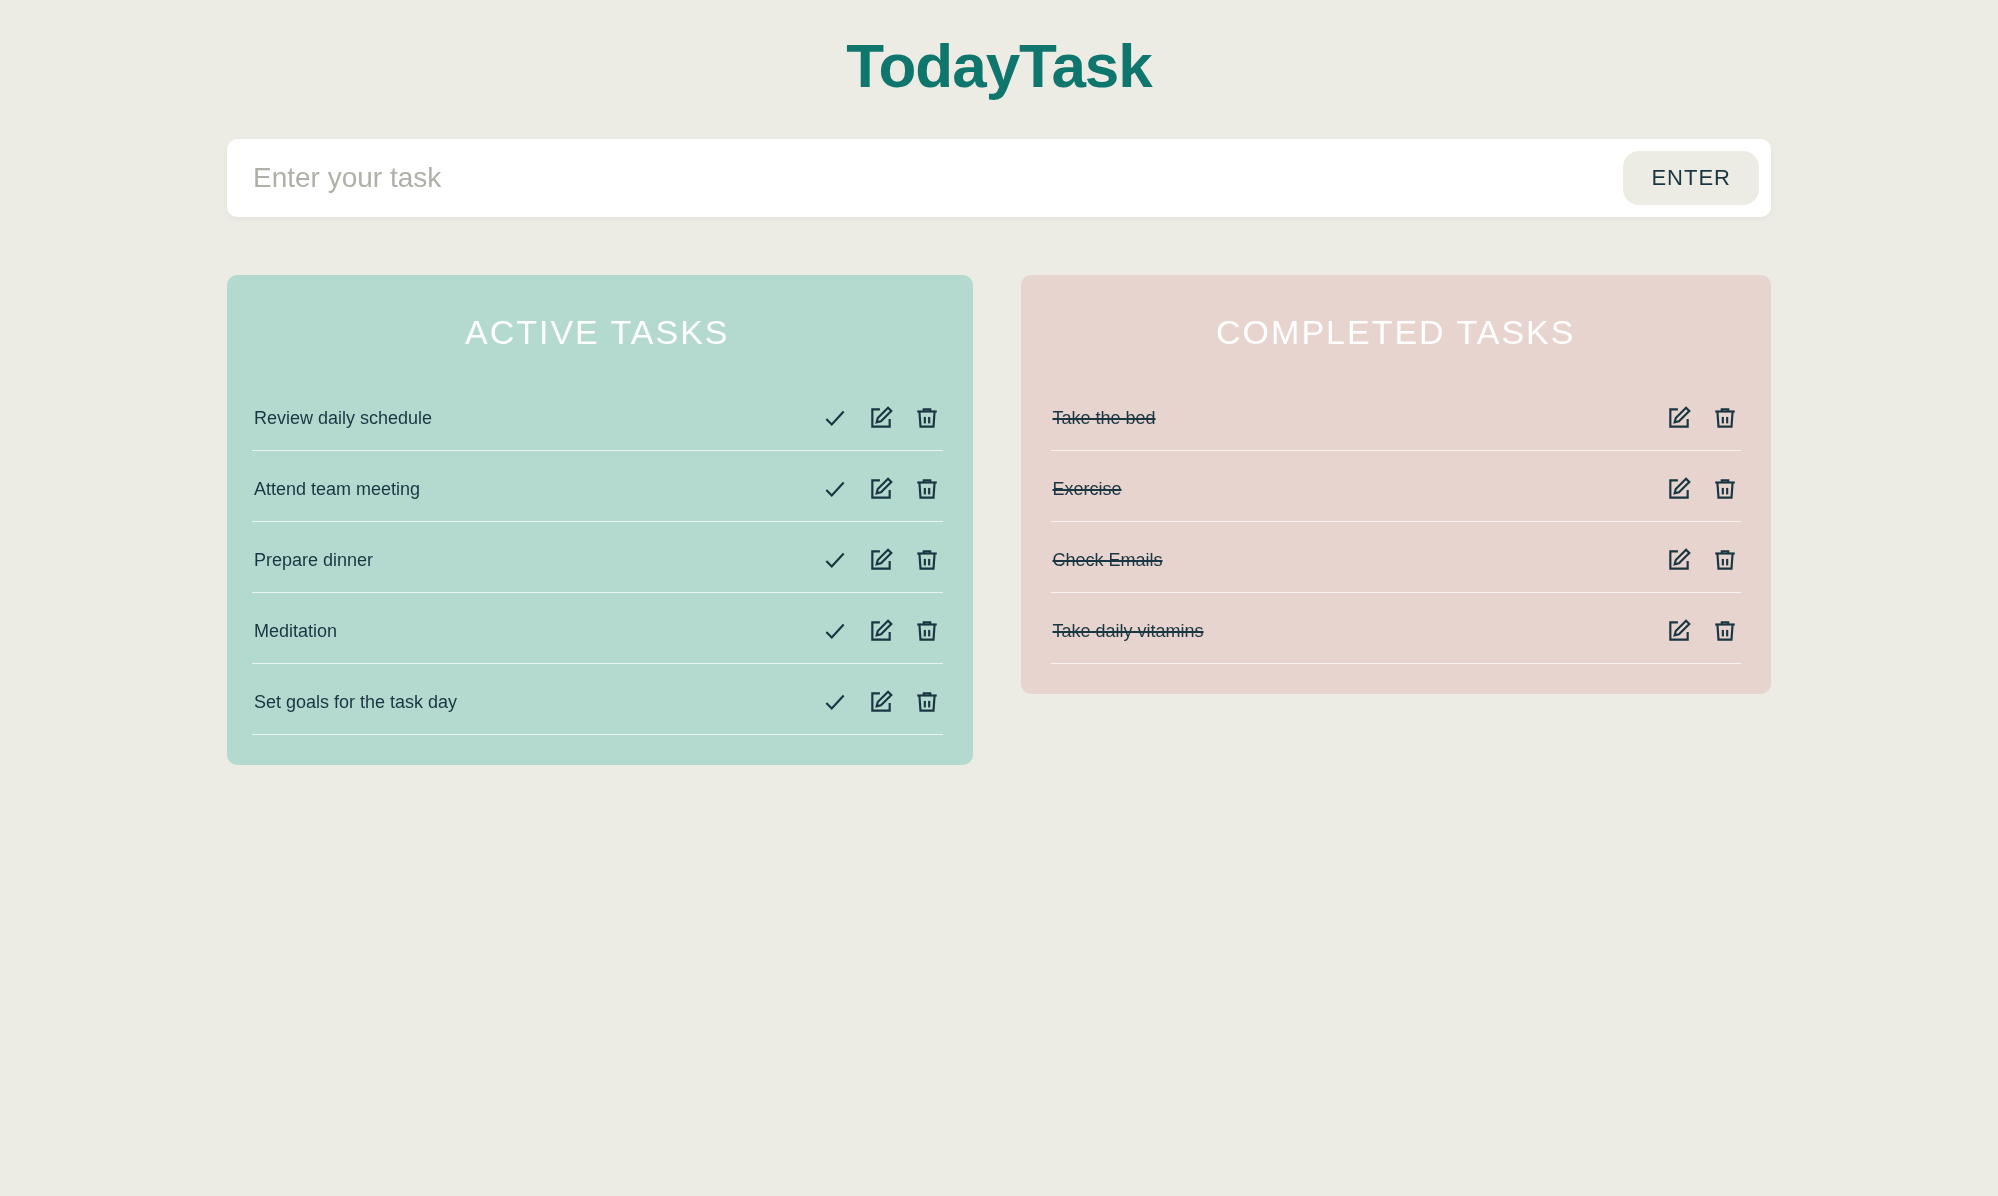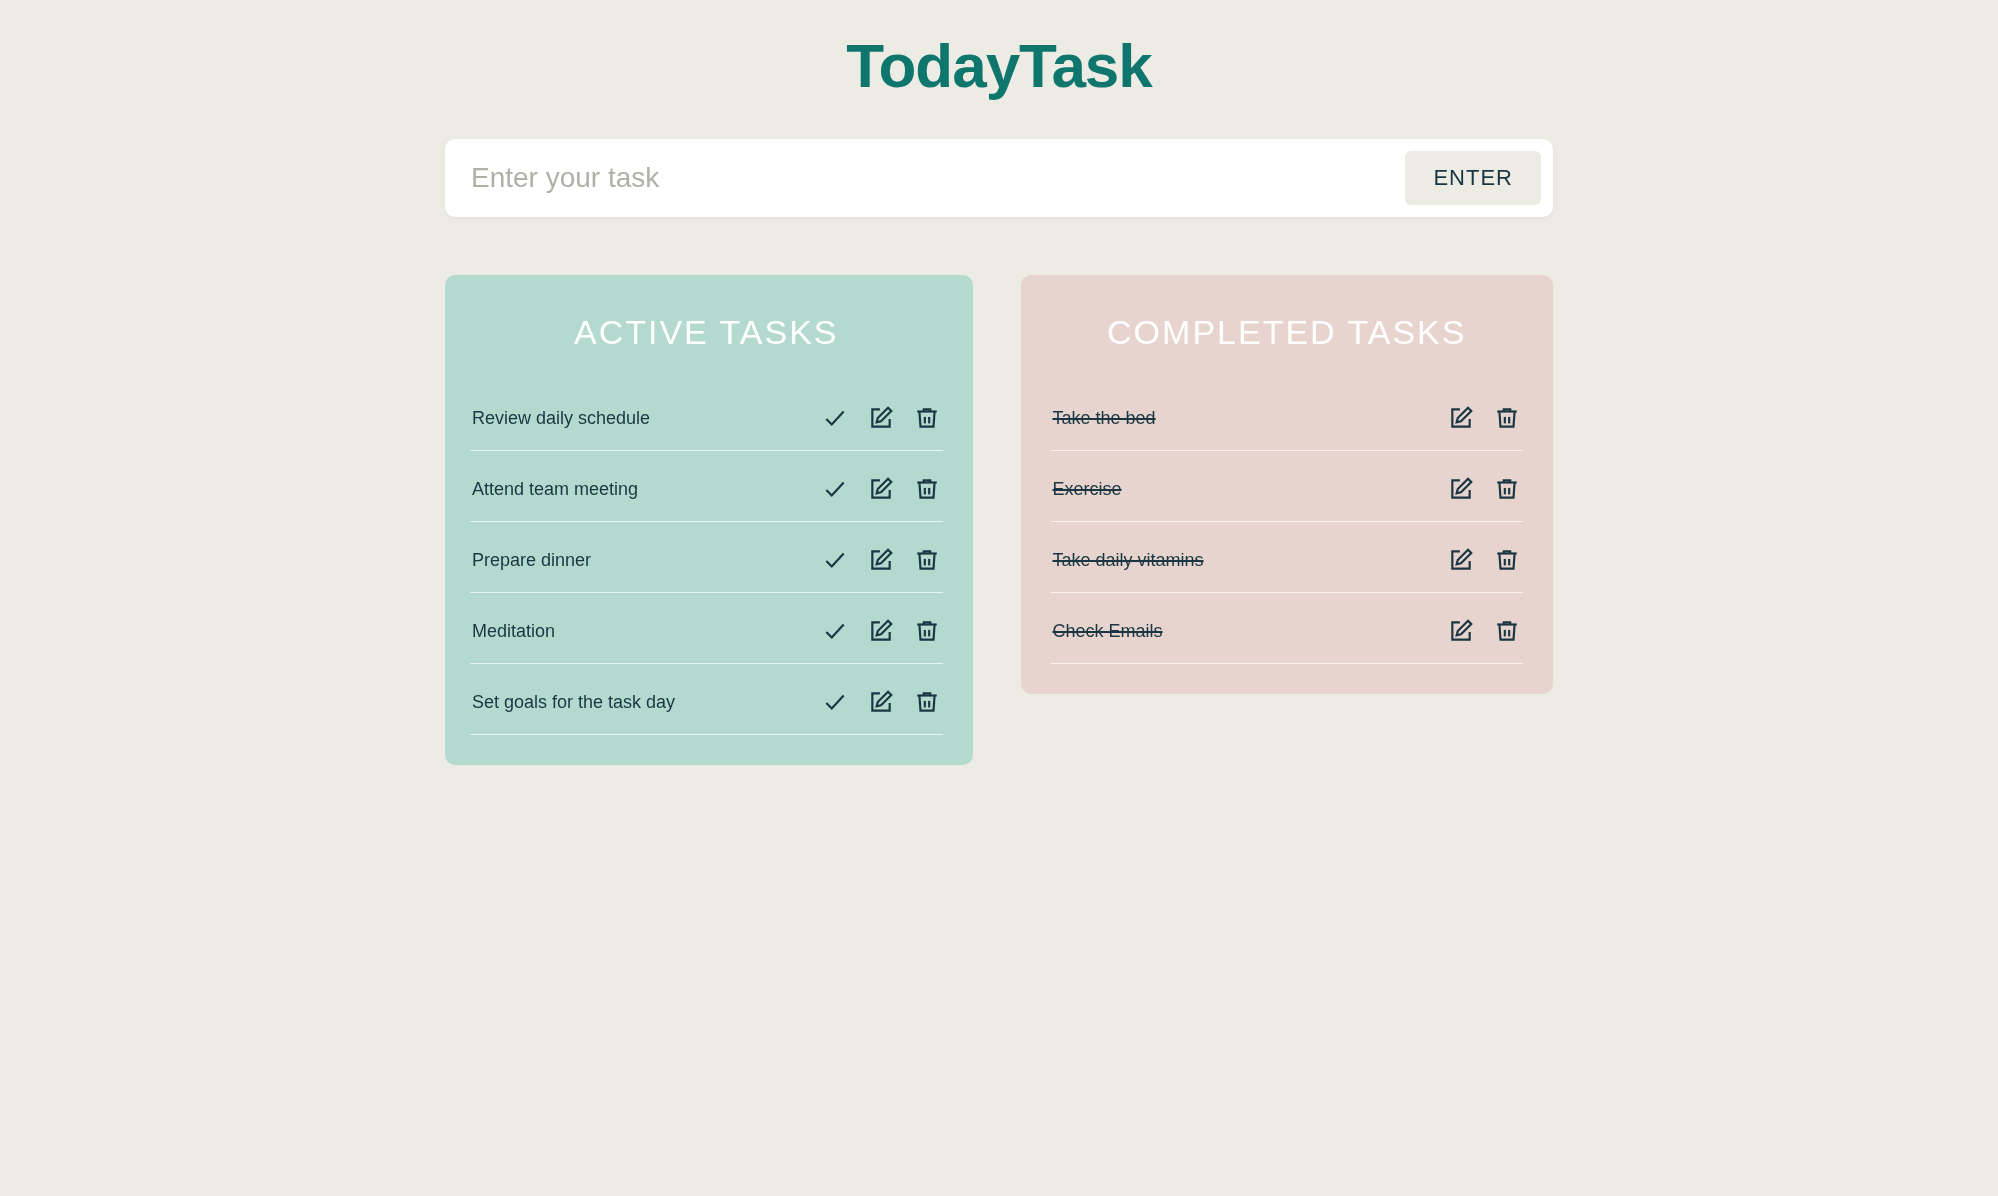--- a/index.html
+++ b/index.html
@@ -15,21 +15,21 @@
   }
   .app-title {
     text-align: center;
     font-size: 62px;
     font-weight: 800;
     color: #0f766e;
     letter-spacing: -1px;
     margin-bottom: 38px;
   }
   .container {
-    width: 1108px;
+    width: 1544px;
     max-width: 94%;
     margin: 0 auto;
   }
   .input-bar {
     background: #ffffff;
     border-radius: 10px;
     padding: 12px 12px 12px 22px;
     display: flex;
     align-items: center;
     gap: 12px;
@@ -48,21 +48,21 @@
     color: #b0b0a8;
   }
   .enter-button {
     background: #ecece4;
     border: none;
     color: #1a3642;
     font-size: 22px;
     font-weight: 500;
     letter-spacing: 1px;
     padding: 14px 28px;
-    border-radius: 6px;
+    border-radius: 16px;
     cursor: pointer;
   }
   .columns {
     display: flex;
     gap: 48px;
     margin-top: 58px;
     align-items: flex-start;
   }
   .panel {
     flex: 1;
@@ -304,41 +304,41 @@
                   <polyline points="3 6 5 6 21 6"></polyline>
                   <path d="M19 6l-1 14H6L5 6"></path>
                   <path d="M10 11v6"></path>
                   <path d="M14 11v6"></path>
                   <path d="M9 6V4h6v2"></path>
                 </svg>
               </span>
             </span>
           </div>
           <div class="task-row">
+            <span class="task-text done">Check Emails</span>
+            <span class="task-actions">
+              <span class="icon-btn">
+                <svg viewBox="0 0 24 24">
+                  <path d="M11 4H4v16h16v-7"></path>
+                  <path d="M18.5 2.5l3 3L12 15l-4 1 1-4 9.5-9.5z"></path>
+                </svg>
+              </span>
+              <span class="icon-btn">
+                <svg viewBox="0 0 24 24">
+                  <polyline points="3 6 5 6 21 6"></polyline>
+                  <path d="M19 6l-1 14H6L5 6"></path>
+                  <path d="M10 11v6"></path>
+                  <path d="M14 11v6"></path>
+                  <path d="M9 6V4h6v2"></path>
+                </svg>
+              </span>
+            </span>
+          </div>
+          <div class="task-row">
             <span class="task-text done">Take daily vitamins</span>
-            <span class="task-actions">
-              <span class="icon-btn">
-                <svg viewBox="0 0 24 24">
-                  <path d="M11 4H4v16h16v-7"></path>
-                  <path d="M18.5 2.5l3 3L12 15l-4 1 1-4 9.5-9.5z"></path>
-                </svg>
-              </span>
-              <span class="icon-btn">
-                <svg viewBox="0 0 24 24">
-                  <polyline points="3 6 5 6 21 6"></polyline>
-                  <path d="M19 6l-1 14H6L5 6"></path>
-                  <path d="M10 11v6"></path>
-                  <path d="M14 11v6"></path>
-                  <path d="M9 6V4h6v2"></path>
-                </svg>
-              </span>
-            </span>
-          </div>
-          <div class="task-row">
-            <span class="task-text done">Check Emails</span>
             <span class="task-actions">
               <span class="icon-btn">
                 <svg viewBox="0 0 24 24">
                   <path d="M11 4H4v16h16v-7"></path>
                   <path d="M18.5 2.5l3 3L12 15l-4 1 1-4 9.5-9.5z"></path>
                 </svg>
               </span>
               <span class="icon-btn">
                 <svg viewBox="0 0 24 24">
                   <polyline points="3 6 5 6 21 6"></polyline>

